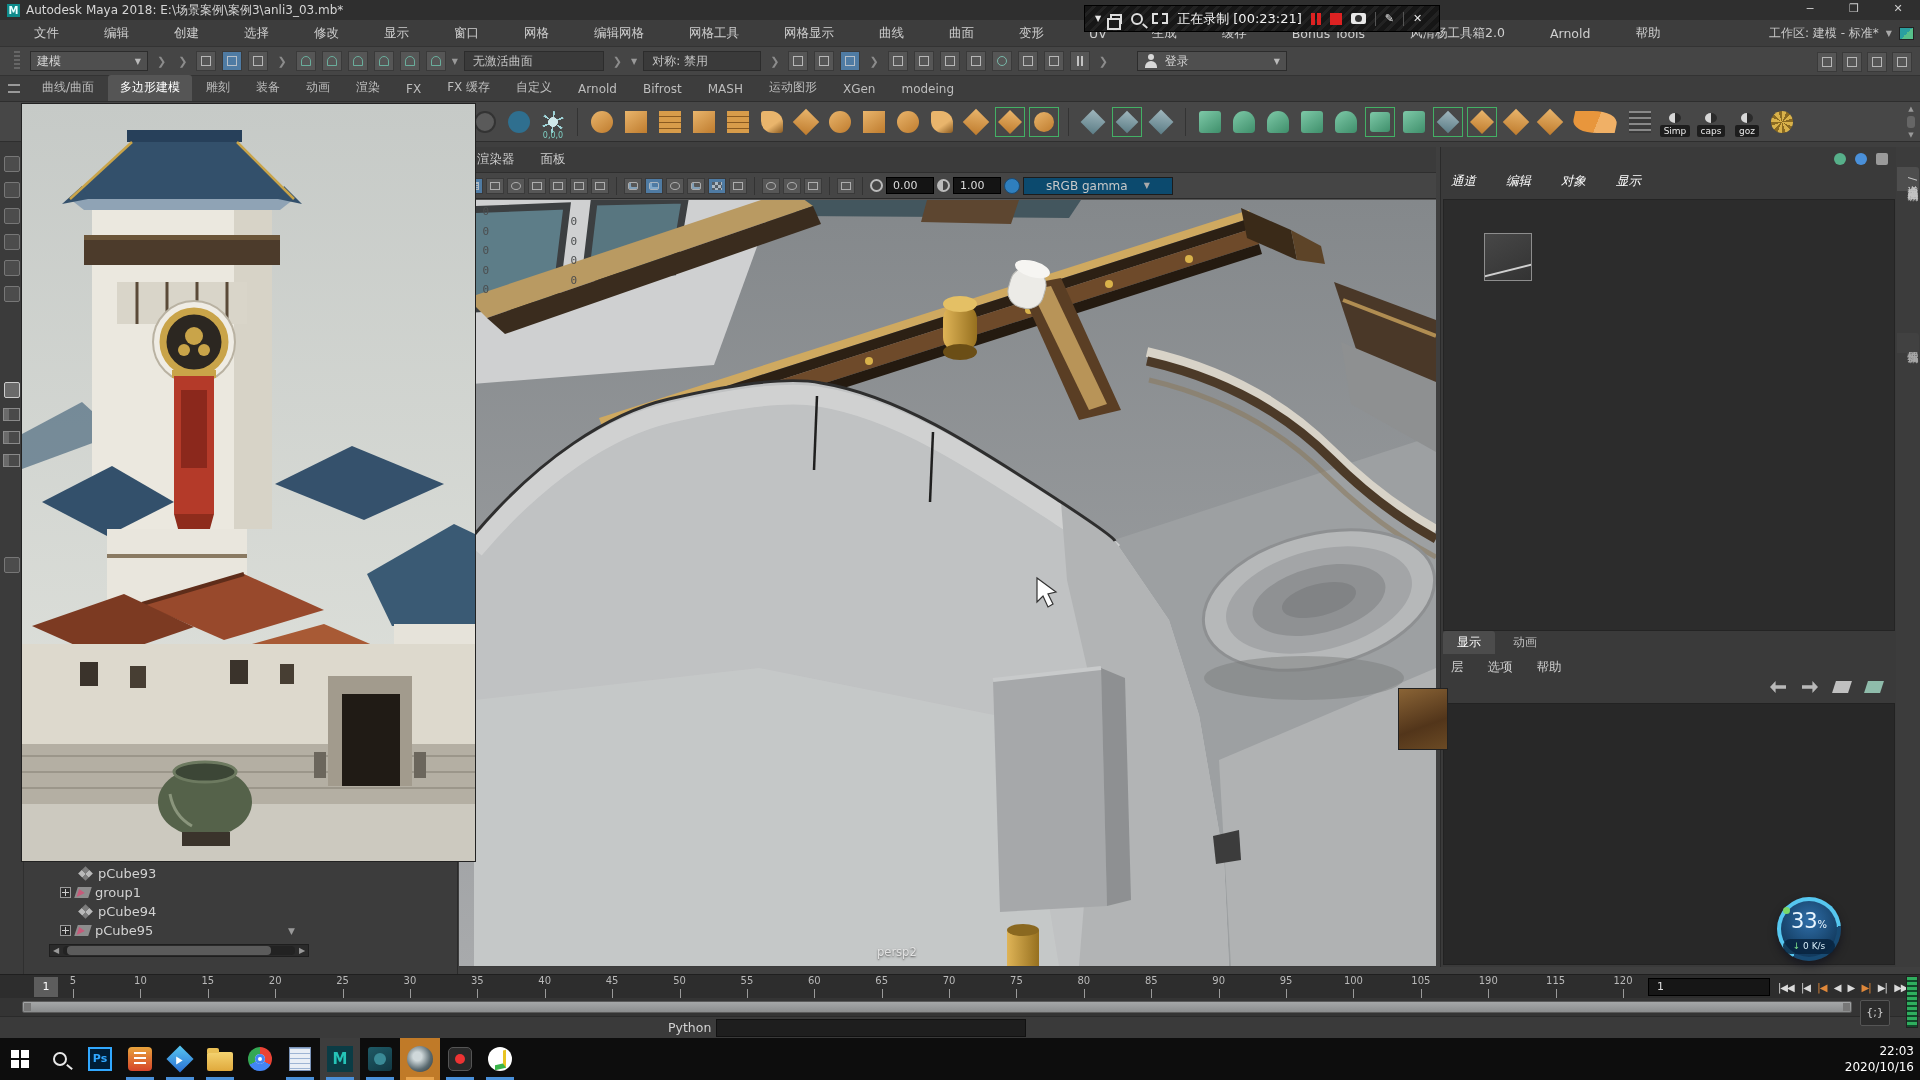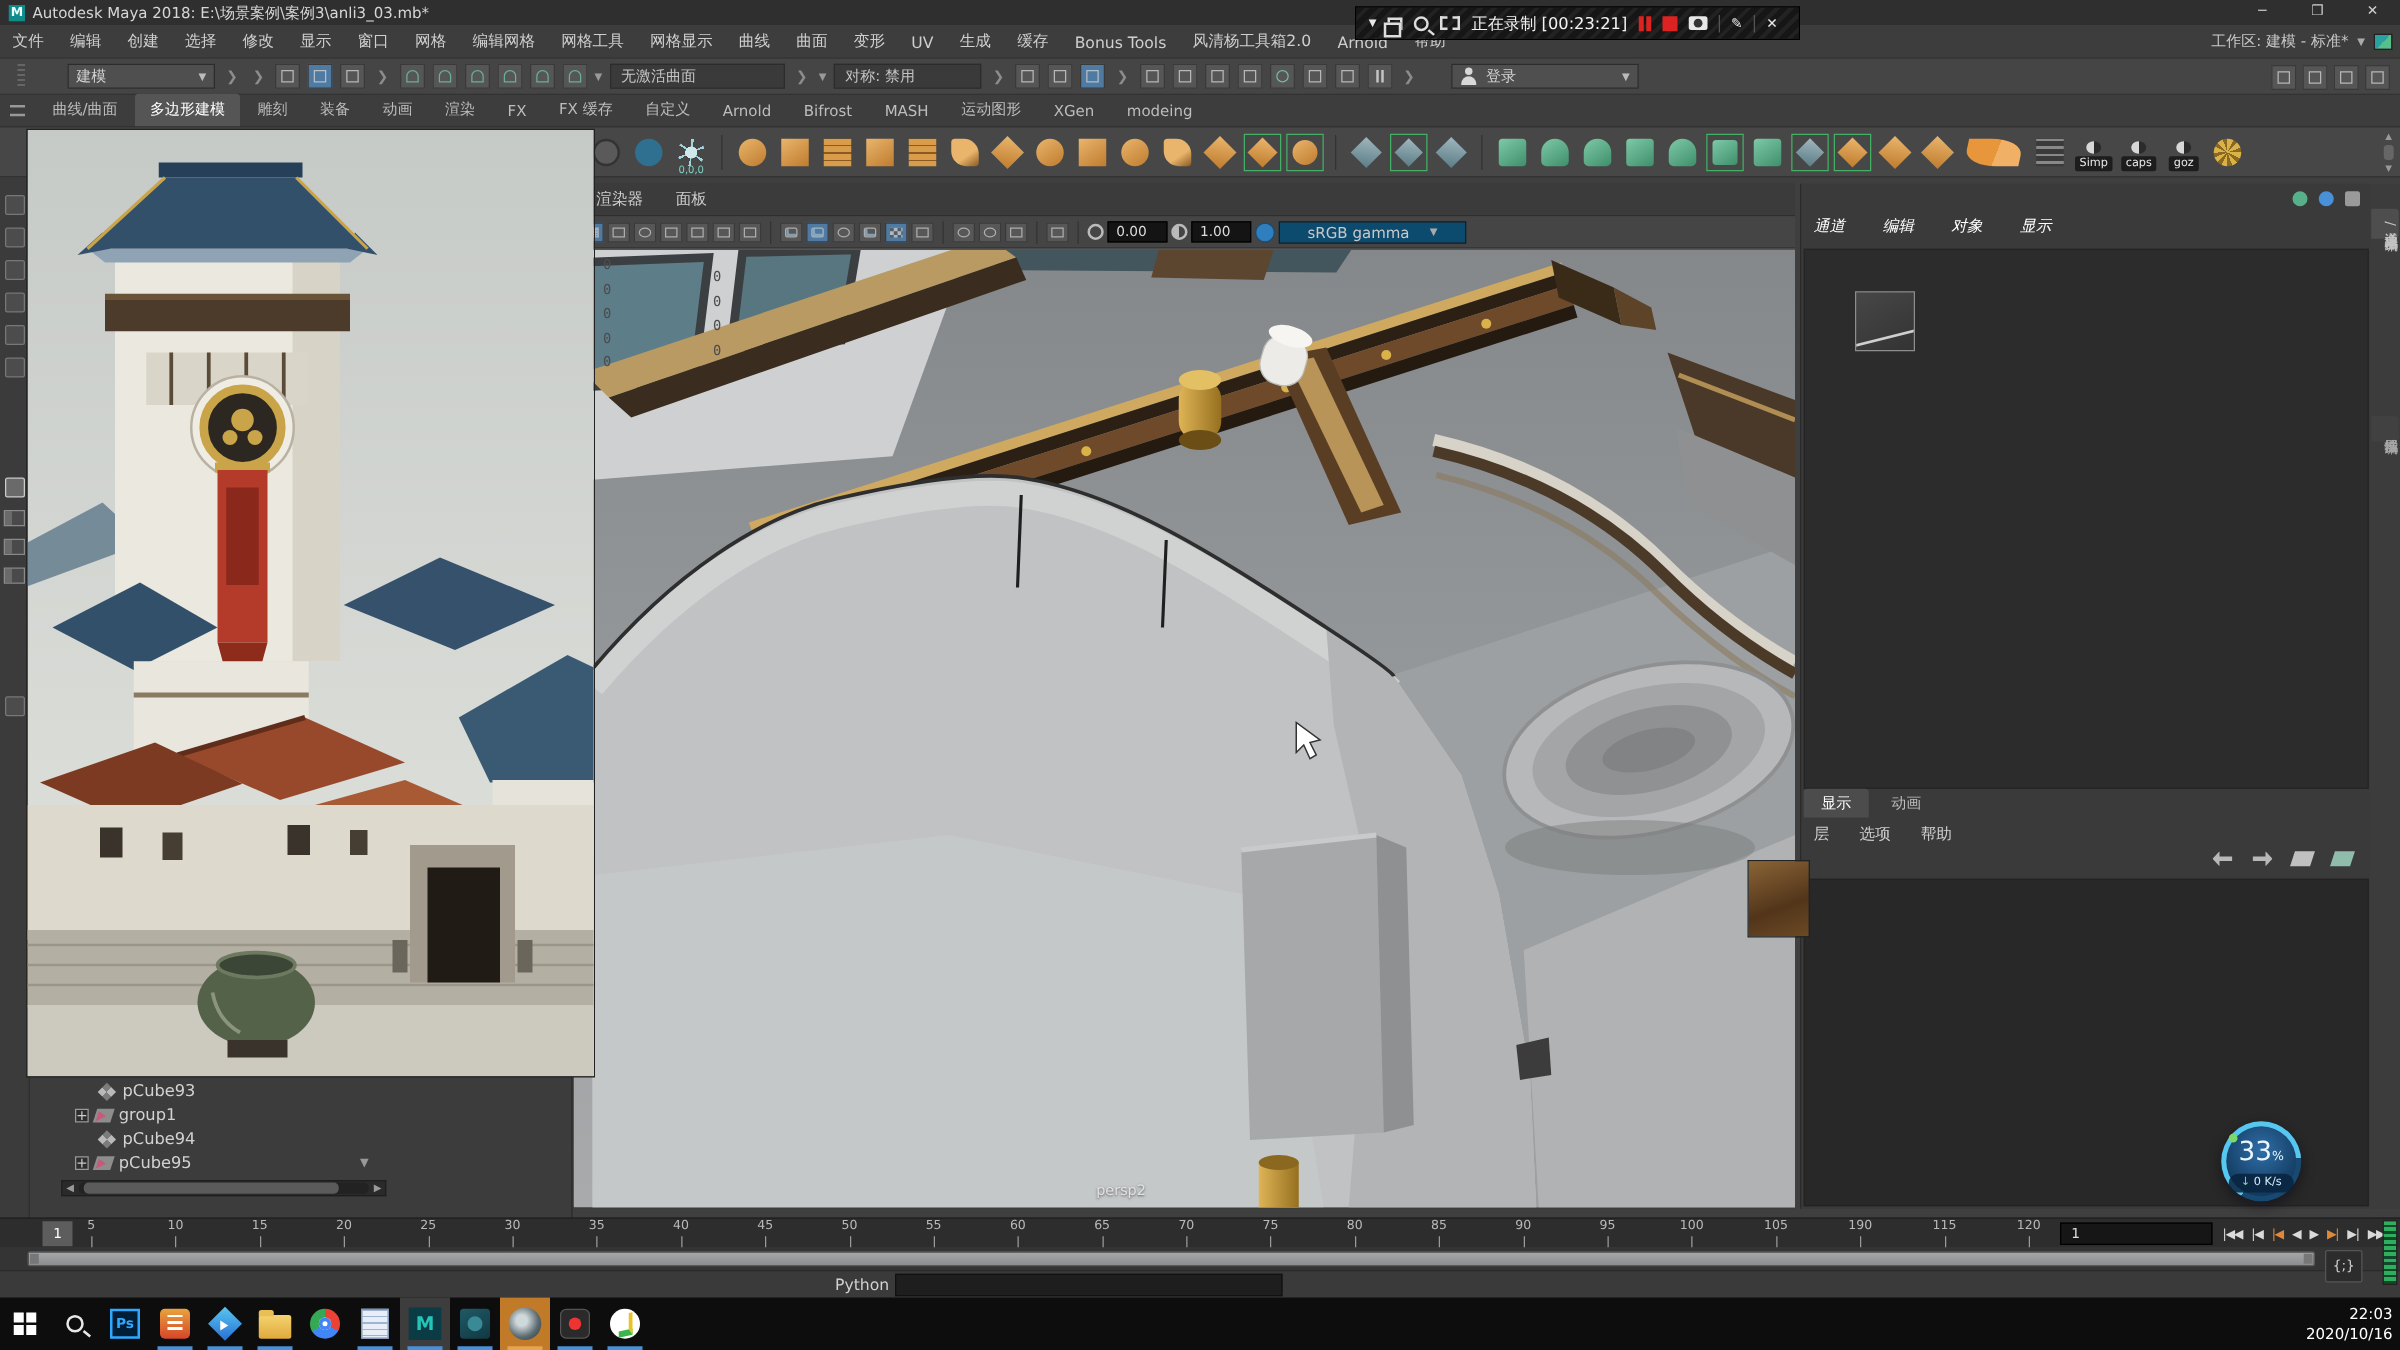--- a/index.html
+++ b/index.html
@@ -29,31 +29,31 @@
   .rec-text { color:#f2f2f2; font-size:13px; white-space:nowrap; }
   .rec-pause { width:10px; height:12px; border-left:4px solid #d22; border-right:4px solid #d22; }
   .rec-stop { width:12px; height:12px; background:#d22; }
   .rec-cam { width:15px; height:11px; background:#e8e8e8; border-radius:2px; position:relative; }
   .rec-cam:after { content:""; position:absolute; left:4px; top:2px; width:7px; height:7px; border-radius:50%; background:#333; }
   .rec-sep { width:1px; height:14px; background:#555; }
 
   
   .menubar { left:0; top:20px; width:1920px; height:27px; background:#3d3d3d; display:flex; align-items:center;
              padding-left:10px; gap:21px; border-bottom:1px solid #333; }
-  .menu-item { color:#cfcfcf; font-size:12.5px; white-space:nowrap; }
+  .menu-item { color:#cfcfcf; font-size:12.5px; white-space:nowrap;margin-left:24px; }
   .workspace { position:absolute; right:6px; top:0; height:27px; display:flex; align-items:center; gap:7px; }
   .ws-arrow { font-size:8px; color:#aaa; }
   .ws-icon { width:15px; height:13px; background:linear-gradient(135deg,#2aa0a0 50%,#57c08a 50%); border:1px solid #222; }
 
   
   .statusline { left:0; top:47px; width:1920px; height:29px; background:#454545; display:flex; align-items:center;
                 gap:6px; padding-left:14px; border-bottom:1px solid #333; }
   .grip { width:6px; height:20px; background:repeating-linear-gradient(#666 0 2px,transparent 2px 4px); margin-right:4px; }
   .dd { height:20px; background:#4f4f4f; border:1px solid #2c2c2c; display:flex; align-items:center;
-        justify-content:space-between; padding:0 6px; color:#d2d2d2;margin-left:24px; }
+        justify-content:space-between; padding:0 6px; color:#d2d2d2; }
   .dd .car { font-size:8px; color:#bbb; margin-left:8px; }
   .chev { color:#8c8c8c; font-size:11px; padding:0 3px; }
   .sl-field { height:20px; background:#3a3a3a; border:1px solid #2c2c2c; color:#c4c4c4; display:flex;
               align-items:center; padding:0 8px; }
   .ibox { width:20px; height:20px; background:#565656; border:1px solid #3a3a3a; position:relative; }
   .ibox.on { background:#4f7ba3; }
   .ibox:after { content:""; position:absolute; inset:4px; border:1px solid #cfcfcf; opacity:.8; }
   .ibox.round:after { border-radius:50%; border-color:#7fd0bd; }
   .ibox.teal:after { border-color:#6fc4ae; border-radius:50% 50% 0 0; }
   .pause2:after { border:none; border-left:2px solid #ddd; border-right:2px solid #ddd; inset:4px 6px; }

